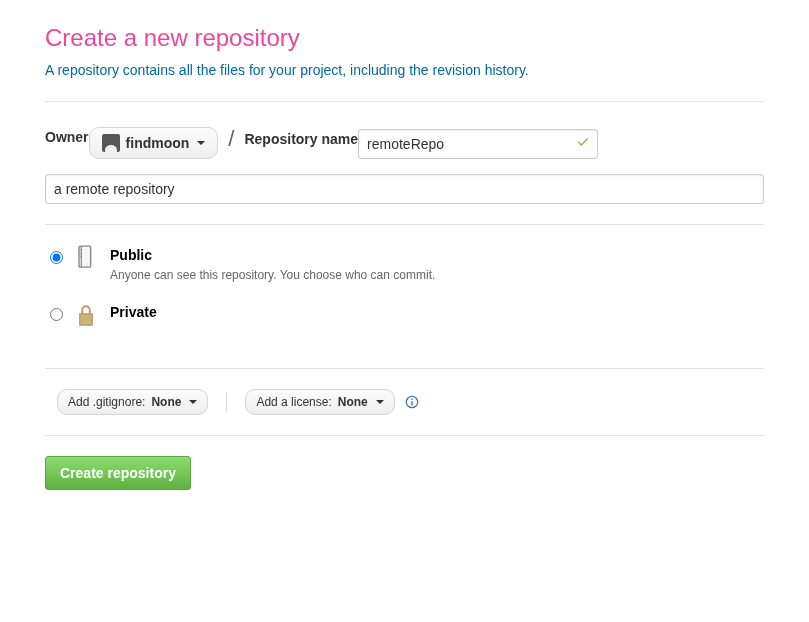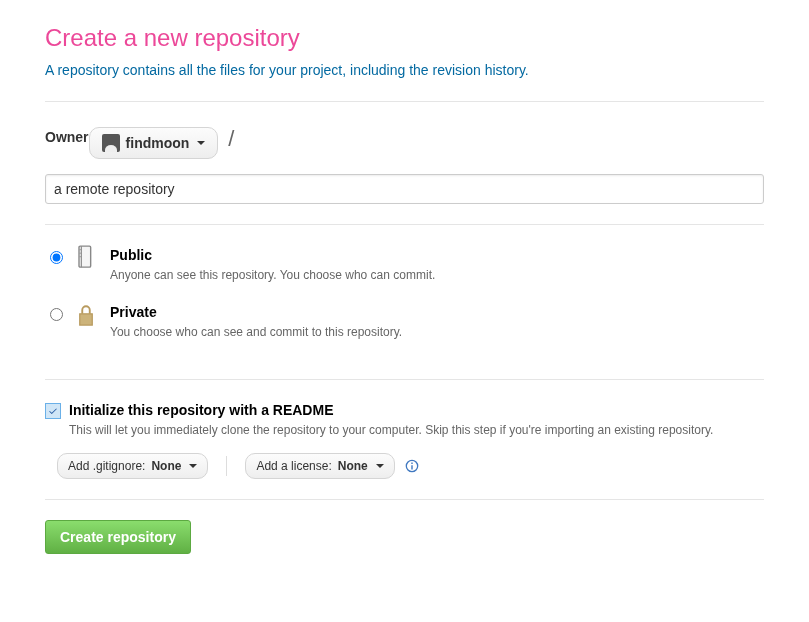--- a/index.html
+++ b/index.html
@@ -236,20 +236,31 @@
   <div class="owner-row">
     <div class="field-group">
       <label class="field-label">Owner</label>
       <button class="btn">
         <span class="avatar"></span>
         <span>findmoon</span>
         <span class="caret"></span>
       </button>
     </div>
     <div class="slash">/</div>
+    <div class="field-group">
+      <label class="field-label">Repository name</label>
+      <div class="repo-name-wrap">
+        <input type="text" class="text-input repo-name-input" value="remoteRepo" style="">
+        <span class="check-icon">
+          <svg width="14" height="14" viewBox="0 0 16 16">
+              <path fill="currentColor" d="M13.78 4.22a.75.75 0 010 1.06l-7.25 7.25a.75.75 0 01-1.06 0L2.22 9.28a.75.75 0 011.06-1.06L6 10.94l6.72-6.72a.75.75 0 011.06 0z"></path>
+            </svg>
+        </span>
+      </div>
+    </div>
   </div>
 
   <input type="text" class="text-input desc-input" value="a remote repository" style="">
 </div>
 
 <hr>
 
 <div class="section">
   <div class="vis-row">
     <input type="radio" name="vis" class="vis-radio" checked="" style="">
@@ -271,39 +282,27 @@
   <div class="vis-row">
     <input type="radio" name="vis" class="vis-radio" style="">
     <span class="vis-icon">
       <svg viewBox="0 0 16 20" width="20" height="26">
           <path fill="#ccb37a" stroke="#b89a5e" d="M3 9h10v9H3z"></path>
           <path fill="none" stroke="#b89a5e" stroke-width="1.5" d="M5 9V6a3 3 0 016 0v3"></path>
         </svg>
     </span>
     <div>
       <div class="vis-label">Private</div>
-      <div class="vis-desc">You choose who can see and commit to this repository.</div>
     </div>
   </div>
 </div>
 
 <hr>
 
 <div class="section">
-  <div class="checkbox-row">
-    <span class="checkbox-custom">
-      <svg width="10" height="10" viewBox="0 0 16 16">
-          <path fill="currentColor" d="M13.78 4.22a.75.75 0 010 1.06l-7.25 7.25a.75.75 0 01-1.06 0L2.22 9.28a.75.75 0 011.06-1.06L6 10.94l6.72-6.72a.75.75 0 011.06 0z"></path>
-        </svg>
-    </span>
-    <div>
-      <div class="vis-label">Initialize this repository with a README</div>
-      <div class="readme-desc">This will let you immediately clone the repository to your computer. Skip this step if you're importing an existing repository.</div>
-    </div>
-  </div>
 
   <div class="button-row">
     <button class="btn btn-small">
       <span>Add .gitignore: </span>
         <strong>None</strong>
       <span class="caret"></span>
     </button>
     <span class="vsep"></span>
     <button class="btn btn-small">
       <span>Add a license: </span>

